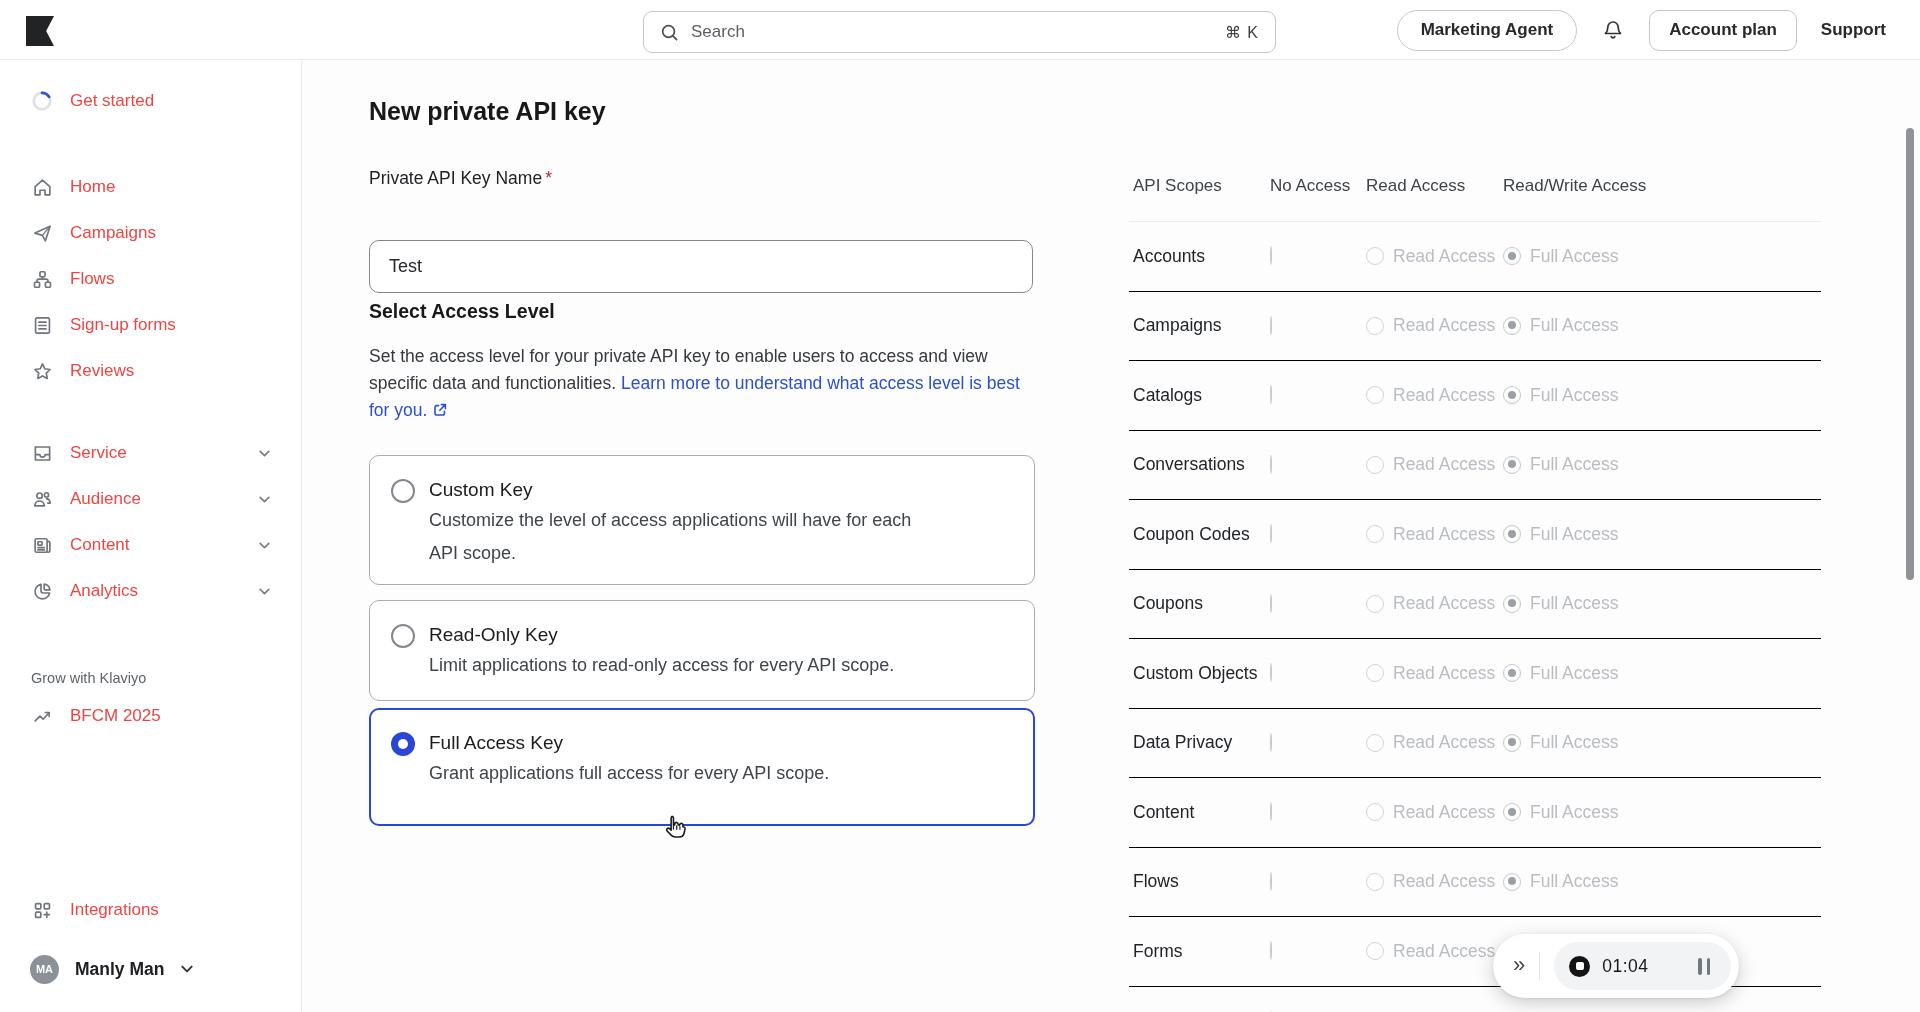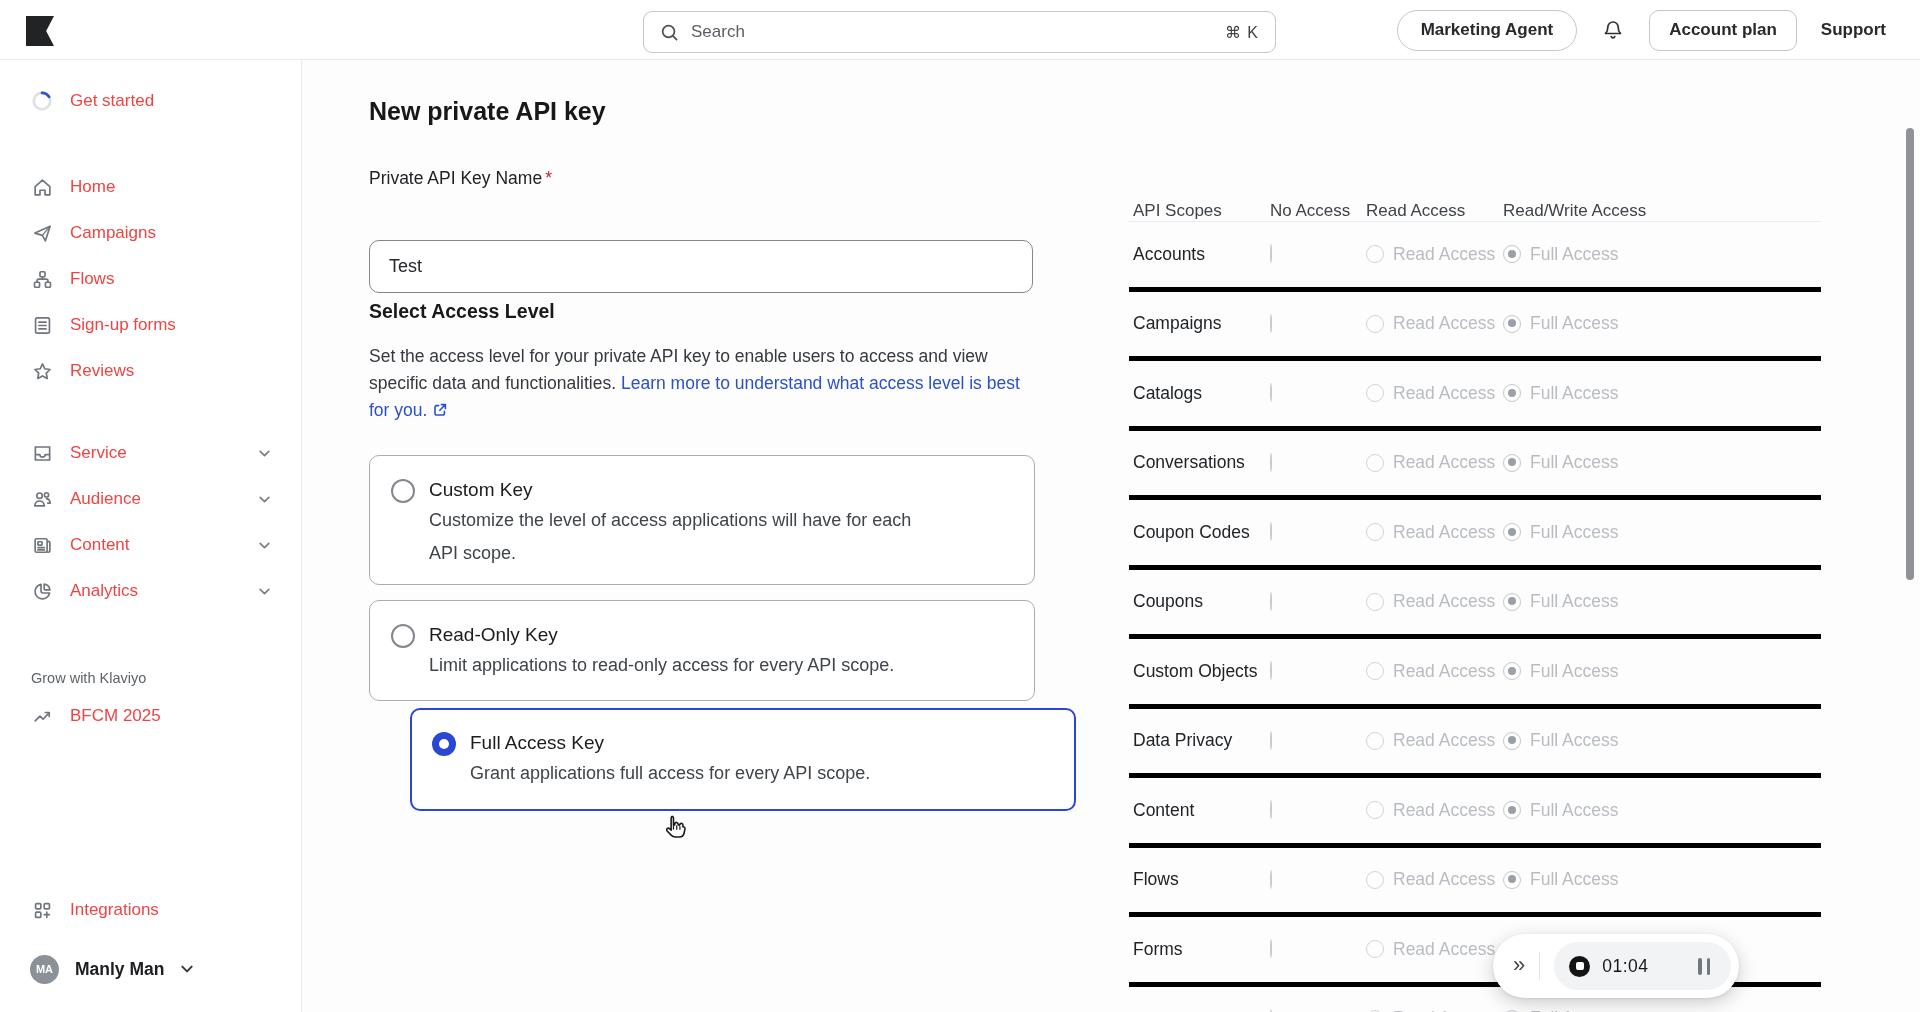--- a/index.html
+++ b/index.html
@@ -64,23 +64,23 @@
   .radio24 { width:24px; height:24px; border-radius:50%; border:2px solid #84888e; flex:0 0 24px;
              margin-top:2px; background:#fff; }
   .radio24.on { border:none; background:#2a46d6; position:relative; }
   .radio24.on::after { content:""; position:absolute; left:7px; top:7px; width:10px; height:10px;
                        border-radius:50%; background:#fff; }
   .acard .ttl { font-size:19px; font-weight:400; color:#1a1c1f; line-height:26px; }
   .acard .dsc { font-size:18px; color:#3f444b; line-height:32px; margin-top:1px; }
 
   
   .scopes { position:absolute; left:1129px; top:176px; width:692px; }
-  .s-head { display:flex; align-items:flex-end; height:46px; border-bottom:1px solid #ececee;
+  .s-head { display:flex; align-items:flex-start; height:46px; border-bottom:1px solid #ececee;
             font-size:17px; color:#3e4349; }
-  .s-row { display:flex; align-items:center; height:69.5px; border-bottom:5px solid #000000; }
+  .s-row { display:flex; align-items:center; height:69.5px; border-bottom:1px solid #000000; }
   .c-scope { width:141px; padding-left:4px; font-size:17.5px; color:#202428; }
   .c-no { width:96px; } .c-read { width:137px; display:flex; align-items:center; gap:9px; }
   .c-full { flex:1; display:flex; align-items:center; gap:9px; }
   .s-head .c-read,.s-head .c-full { gap:0; }
   .dis-lbl { font-size:17.5px; color:#b9bdc3; }
   .r18 { width:18px; height:18px; border-radius:50%; flex:0 0 18px; }
   .r-no   { background:#eaebed; border:1.5px solid #c7cace; }
   .r-read { background:#fdfdfe; border:1.5px solid #d2d4d8; }
   .r-full { background:#fff; border:1.5px solid #c3c6cb; position:relative; }
   .r-full::after { content:""; position:absolute; left:3.5px; top:3.5px; width:8px; height:8px;
@@ -313,21 +313,21 @@
   </div>
 
   <div class="acard" style="top:600px; height:101px;">
     <div class="radio24"></div>
     <div>
       <div class="ttl">Read-Only Key</div>
       <div class="dsc">Limit applications to read-only access for every API scope.</div>
     </div>
   </div>
 
-  <div class="acard sel" style="top:708px; height:103px;margin-left:41px;">
+  <div class="acard sel" style="top:708px; height:118px;">
     <div class="radio24 on"></div>
     <div>
       <div class="ttl">Full Access Key</div>
       <div class="dsc">Grant applications full access for every API scope.</div>
     </div>
   </div>
 
   <div class="scopes">
     <div class="s-head">
       <div class="c-scope" style="font-size:17px; color:#3e4349;">API Scopes</div>

